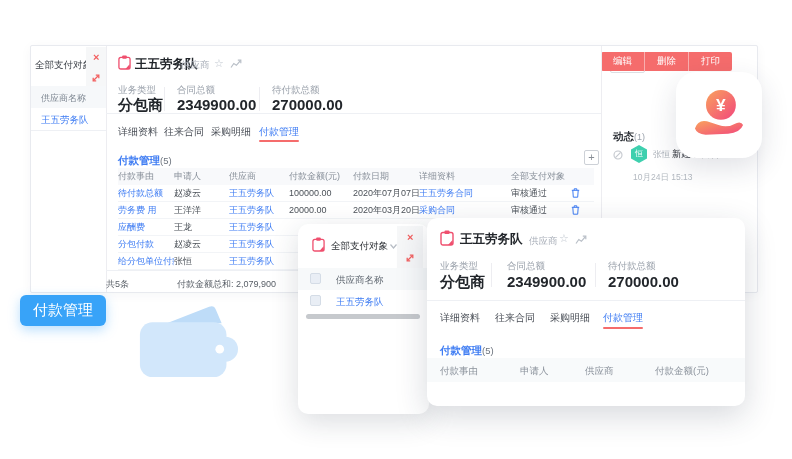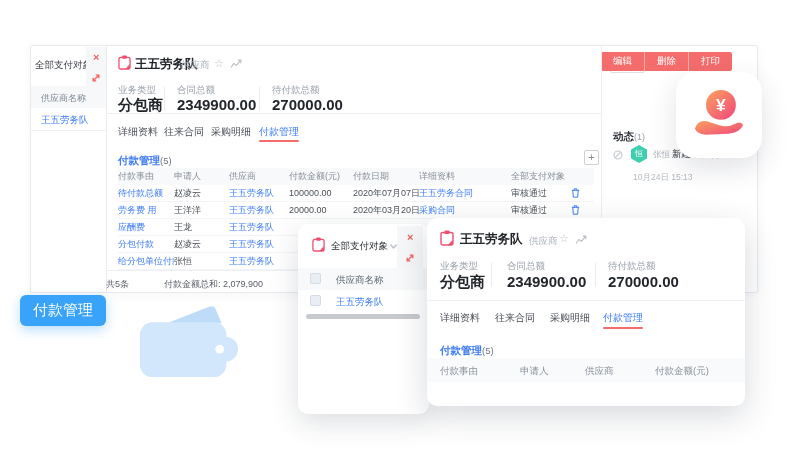--- a/index.html
+++ b/index.html
@@ -185,21 +185,21 @@
       <span class="cell"></span>
       <span class="cell link"></span>
       <span class="cell"></span>
       <svg width="9" height="10" viewBox="0 0 9 10">
           <path d="M0.8 2.3 H8.2 M1.8 2.3 L2.3 9.2 H6.7 L7.2 2.3 M3.2 2.3 V0.8 H5.8 V2.3" fill="none" stroke="#3e7cf3" stroke-width="1"></path>
         </svg>
     </div>
   </div>
   <div class="abs t-foot" style="left:75px;top:224px;width:495px;height:22px">
     <span class="abs" style="left:0;top:7px">共5条</span>
-    <span class="abs" style="left:58px;top:7px">付款金额总和: 2,079,900</span>
+    <span class="abs" style="left:71px;top:7px">付款金额总和: 2,079,900</span>
   </div>
 
   <div class="abs v-line" style="left:570px;top:0;height:246px"></div>
   <div class="abs" style="left:570px;top:0;width:156px;height:246px">
     <div class="abs" style="left:12px;top:80px">
       <span style="font-size:10.5px;font-weight:bold;color:#2b2f35">动态</span><span style="font-size:9px;color:#9aa1ab">(1)</span>
     </div>
     <svg class="abs" width="10" height="10" viewBox="0 0 10 10" style="left:12px;top:104px">
       <circle cx="5" cy="5" r="4" fill="none" stroke="#c3c7cd" stroke-width="1.1"></circle>
       <line x1="2.4" y1="7.6" x2="7.6" y2="2.4" stroke="#c3c7cd" stroke-width="1.1"></line>

